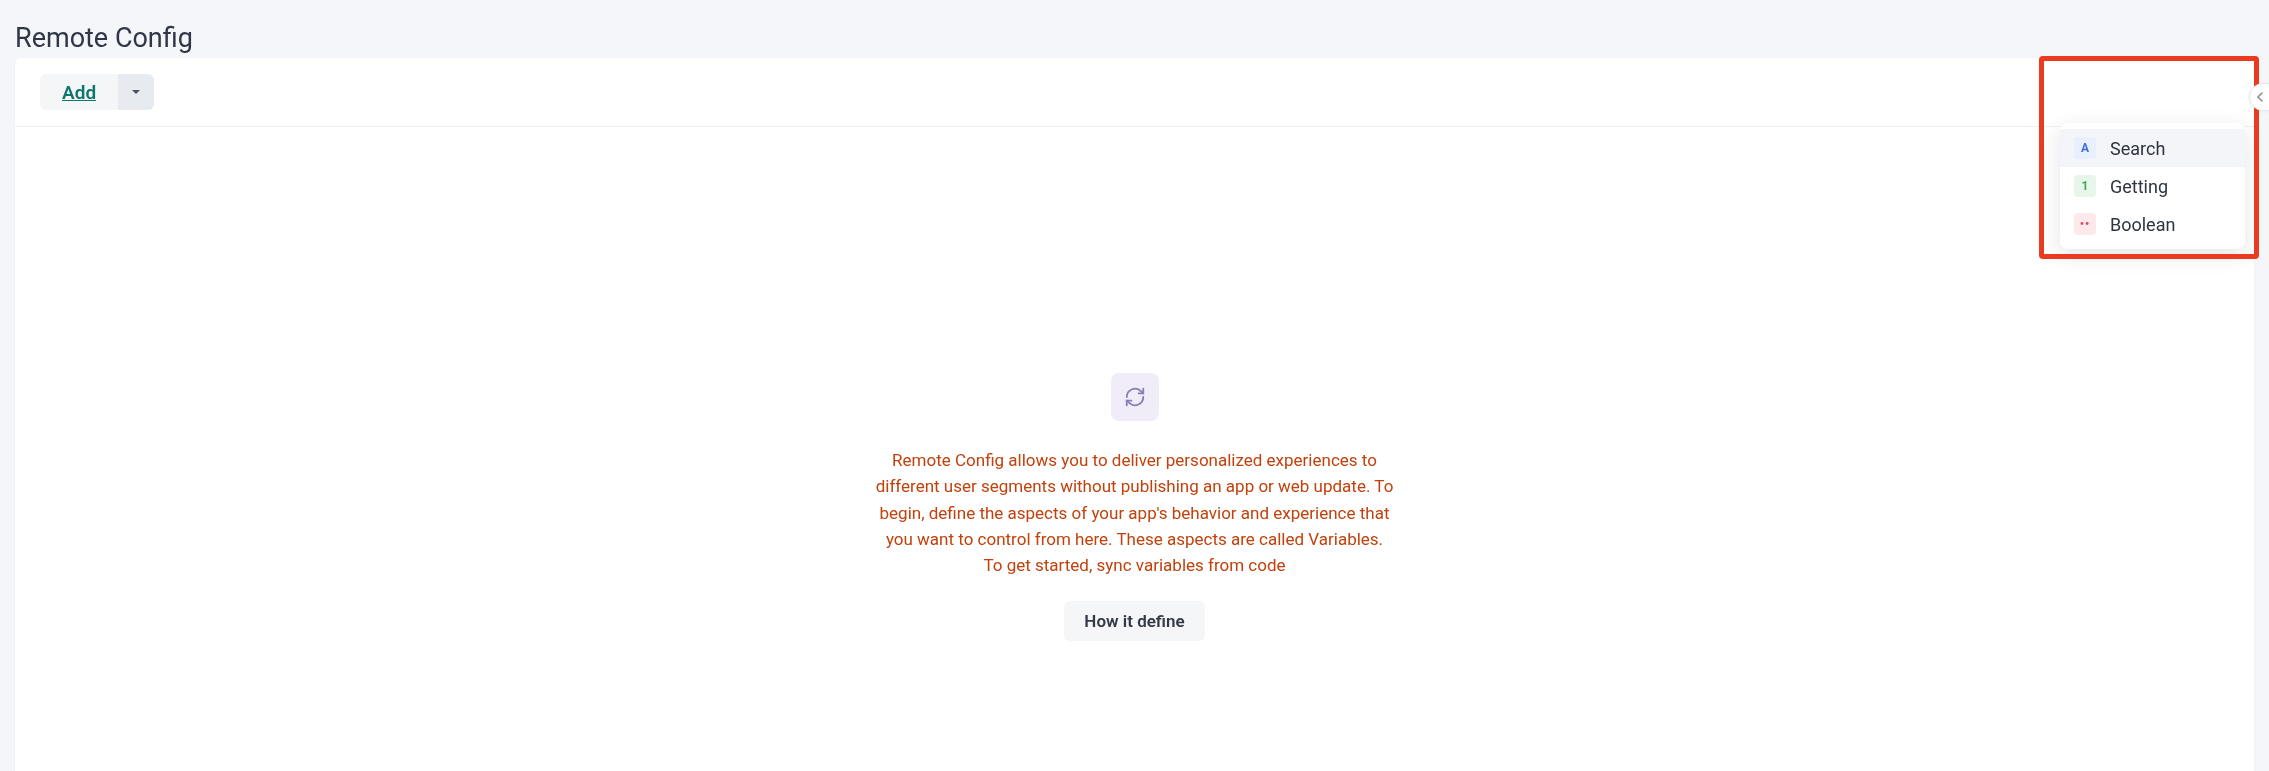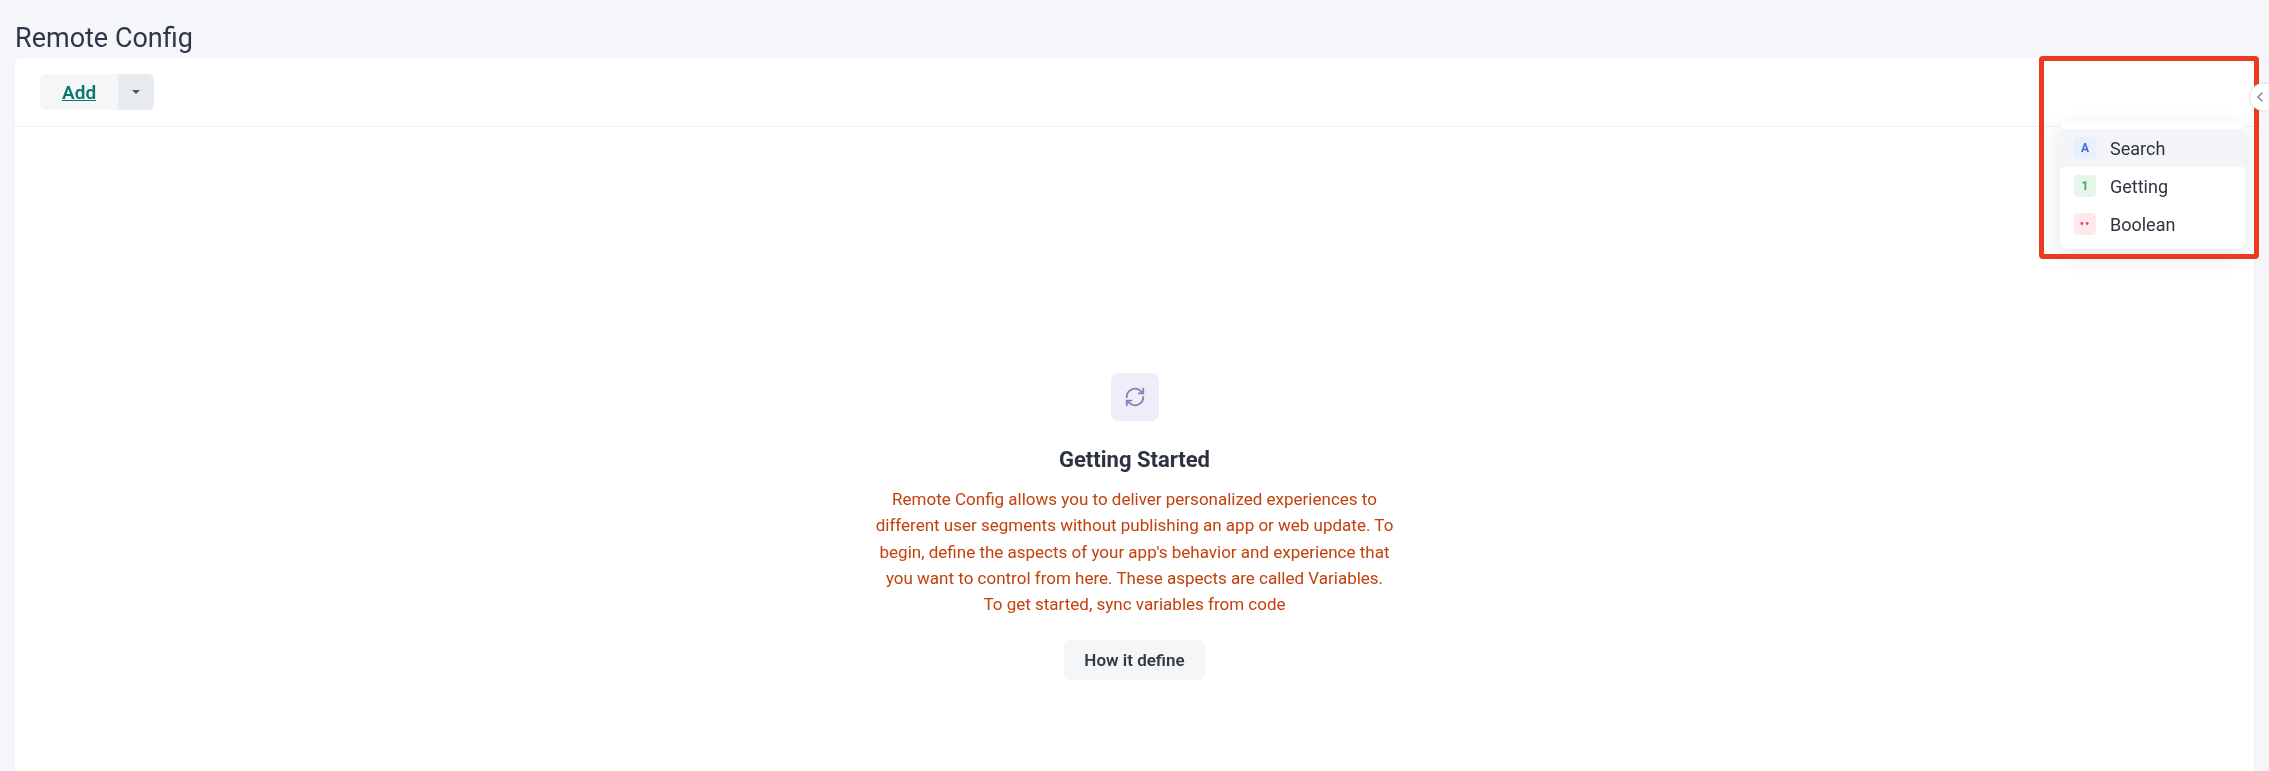--- a/index.html
+++ b/index.html
@@ -224,21 +224,20 @@
 
   <div class="empty-state">
     <div class="empty-icon-box">
       <svg width="22" height="22" viewBox="0 0 24 24" fill="none" stroke="currentColor" stroke-width="2" stroke-linecap="round">
         <path d="M3 12a9 9 0 0 1 15-6.7L21 8"></path>
         <path d="M21 3v5h-5"></path>
         <path d="M21 12a9 9 0 0 1-15 6.7L3 16"></path>
         <path d="M3 21v-5h5"></path>
       </svg>
     </div>
-    <div class="empty-title">Getting Started</div>
     <div class="empty-desc">Remote Config allows you to deliver personalized experiences to different user segments without publishing an app or web update. To begin, define the aspects of your app's behavior and experience that you want to control from here. These aspects are called Variables. To get started, sync variables from code</div>
     <button class="how-btn">How it define</button>
   </div>
 
 </div>
 
 <div class="dropdown">
   <div class="dd-item hover">
     <span class="dd-badge badge-string">A</span>
     <span>Search</span>

